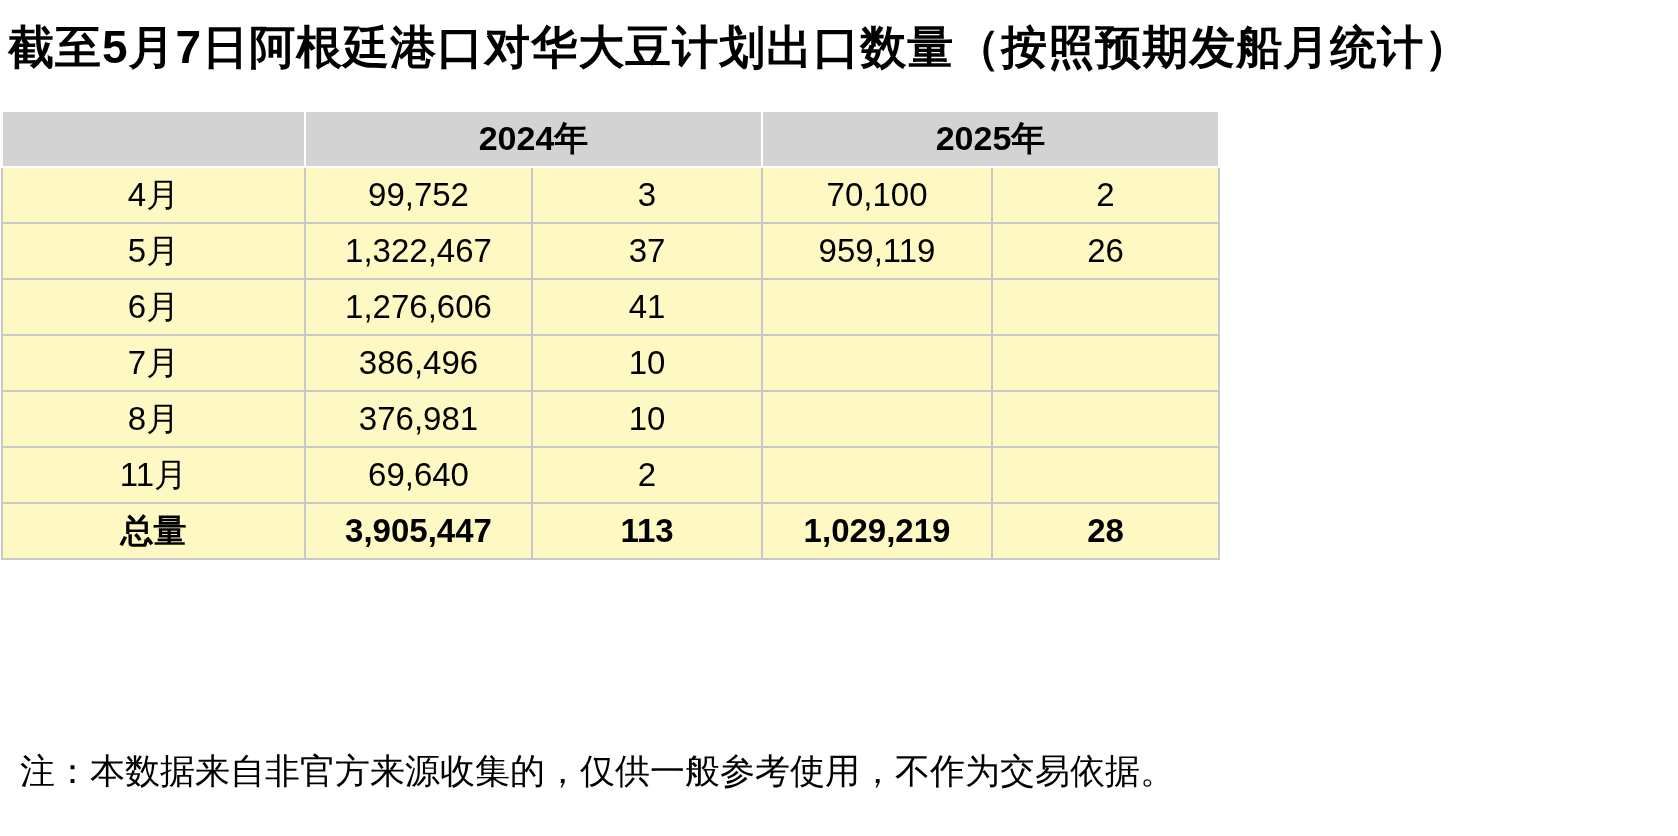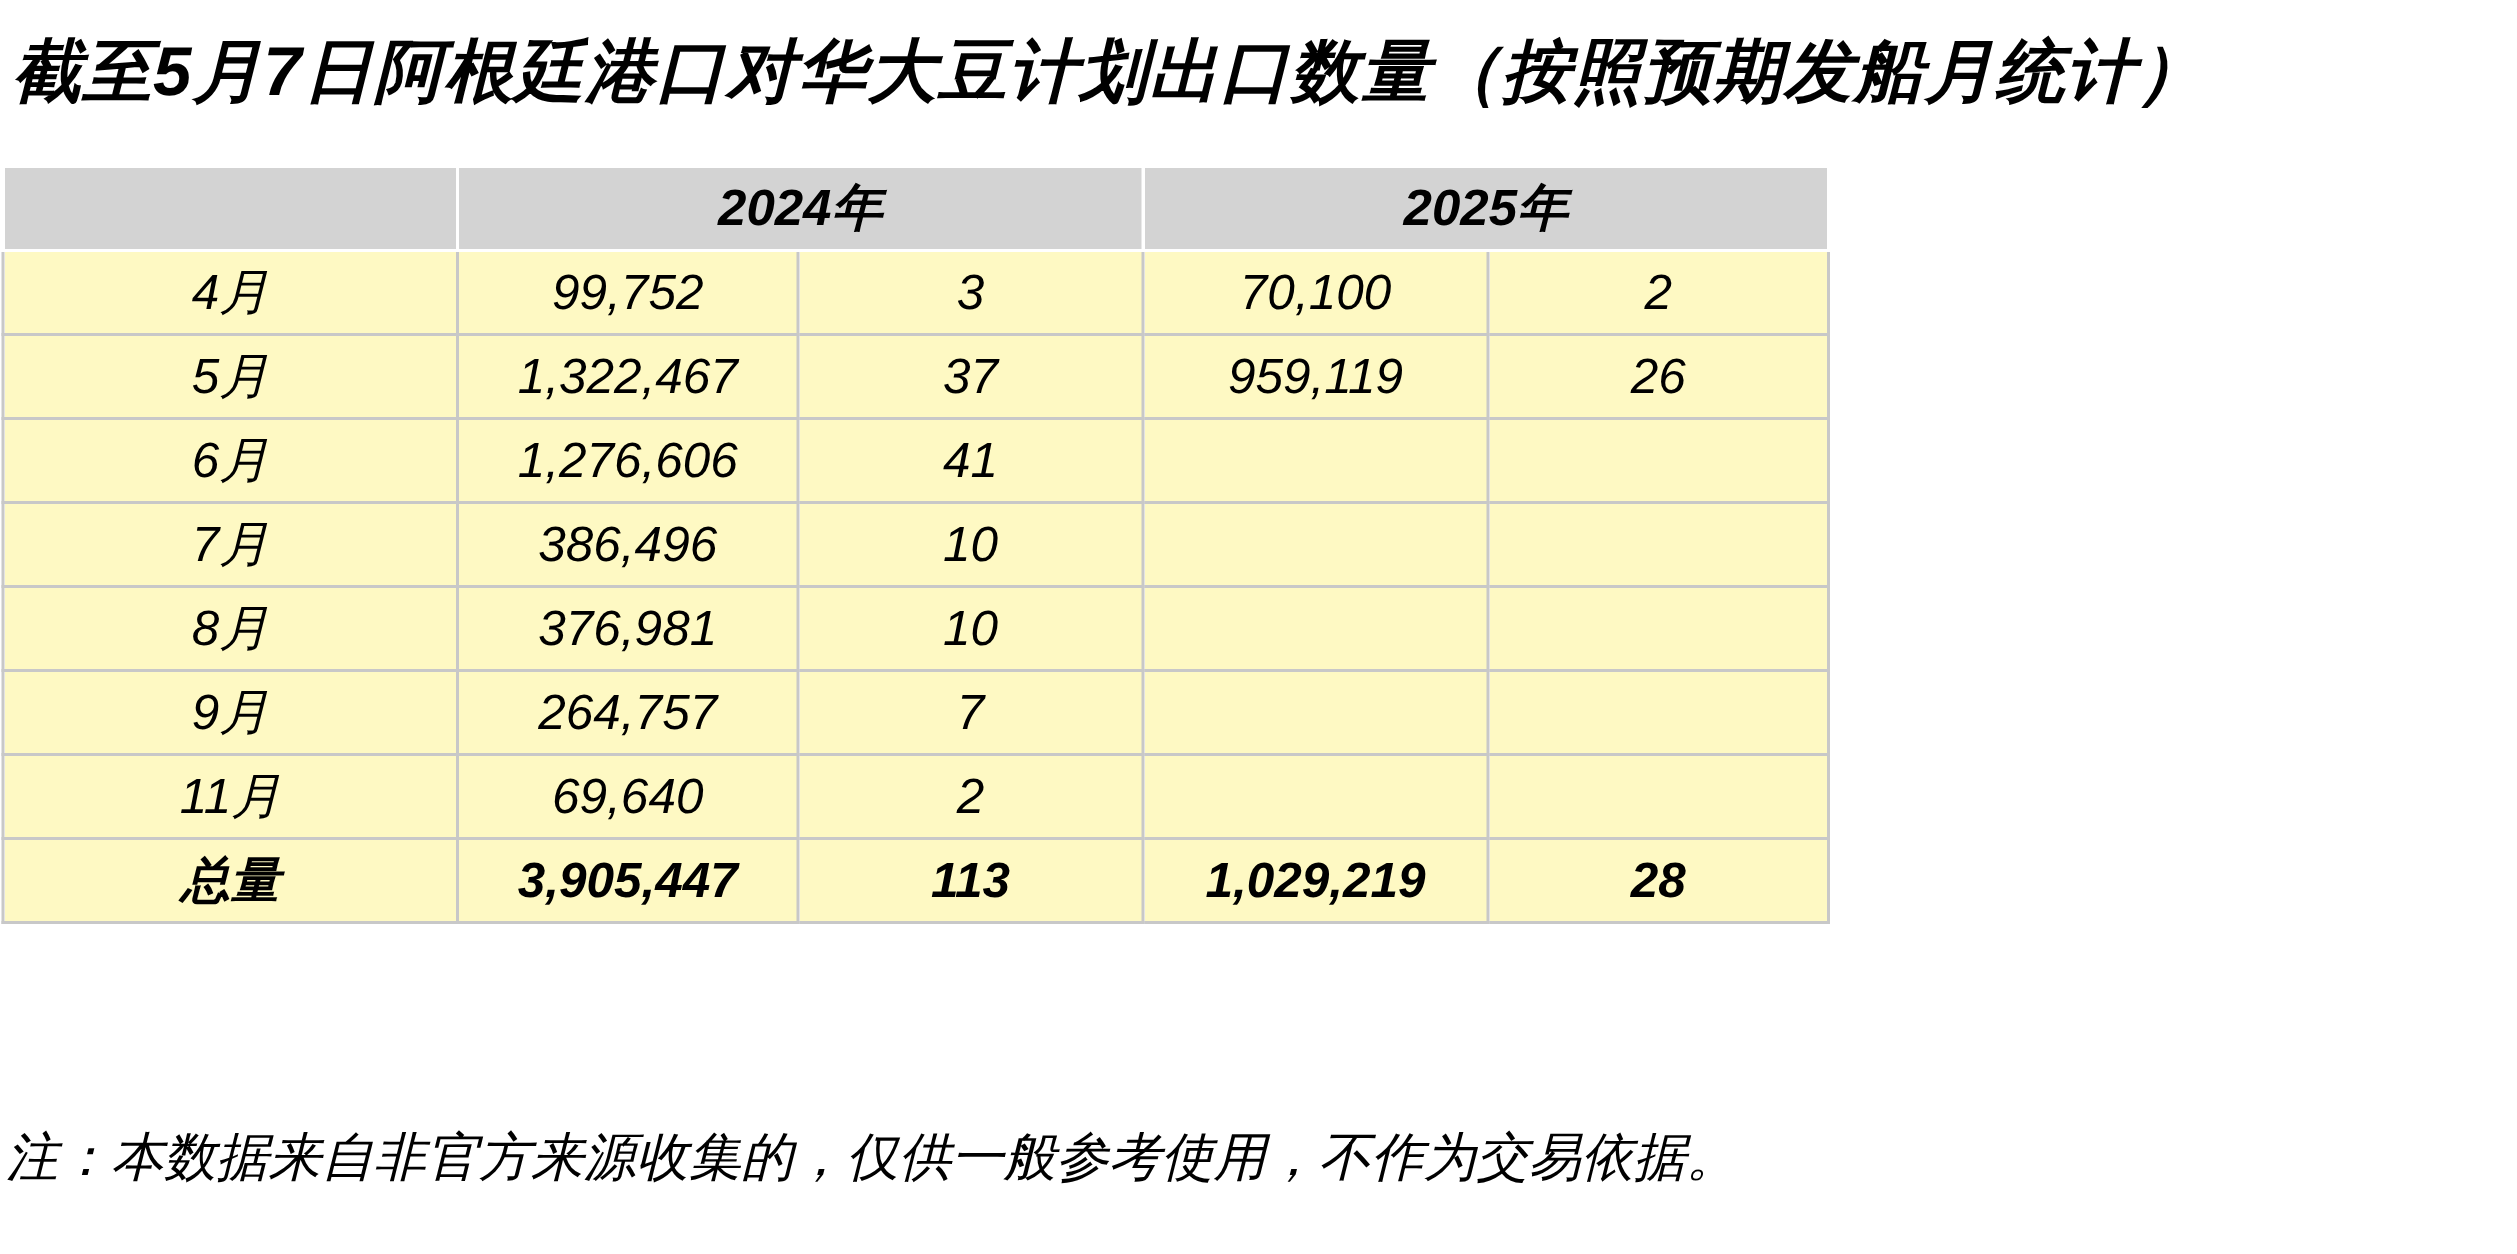--- a/index.html
+++ b/index.html
@@ -8,21 +8,20 @@
     background: #ffffff;
     font-family: "Liberation Sans", "DejaVu Sans", sans-serif;
     color: #000000;
   }
   .page {
     position: relative;
     width: 1470px;
     height: 836px;
     background: #ffffff;
     overflow: hidden;
-    font-style: italic;
   }
   .title {
     position: absolute;
     left: 8px;
     top: 20px;
     font-size: 46px;
     font-weight: 700;
     letter-spacing: 1px;
     white-space: nowrap;
     line-height: 1.2;
@@ -54,21 +53,21 @@
     background: #fef9c3;
     border: 2px solid #c8c8c8;
     font-weight: 400;
     font-size: 33px;
   }
   table.export tbody tr.total-row td {
     font-weight: 700;
   }
   .note {
     position: absolute;
-    left: 4px;
+    left: 20px;
     top: 748px;
     font-size: 35px;
     white-space: nowrap;
   }
 </style>
 </head>
 <body>
 
 <div class="page">
 
@@ -119,27 +118,20 @@
         <td></td>
       </tr>
       <tr>
         <td>8月</td>
         <td>376,981</td>
         <td>10</td>
         <td></td>
         <td></td>
       </tr>
       <tr>
-        <td>9月</td>
-        <td>264,757</td>
-        <td>7</td>
-        <td></td>
-        <td></td>
-      </tr>
-      <tr>
         <td>11月</td>
         <td>69,640</td>
         <td>2</td>
         <td></td>
         <td></td>
       </tr>
       <tr class="total-row">
         <td>总量</td>
         <td>3,905,447</td>
         <td>113</td>

